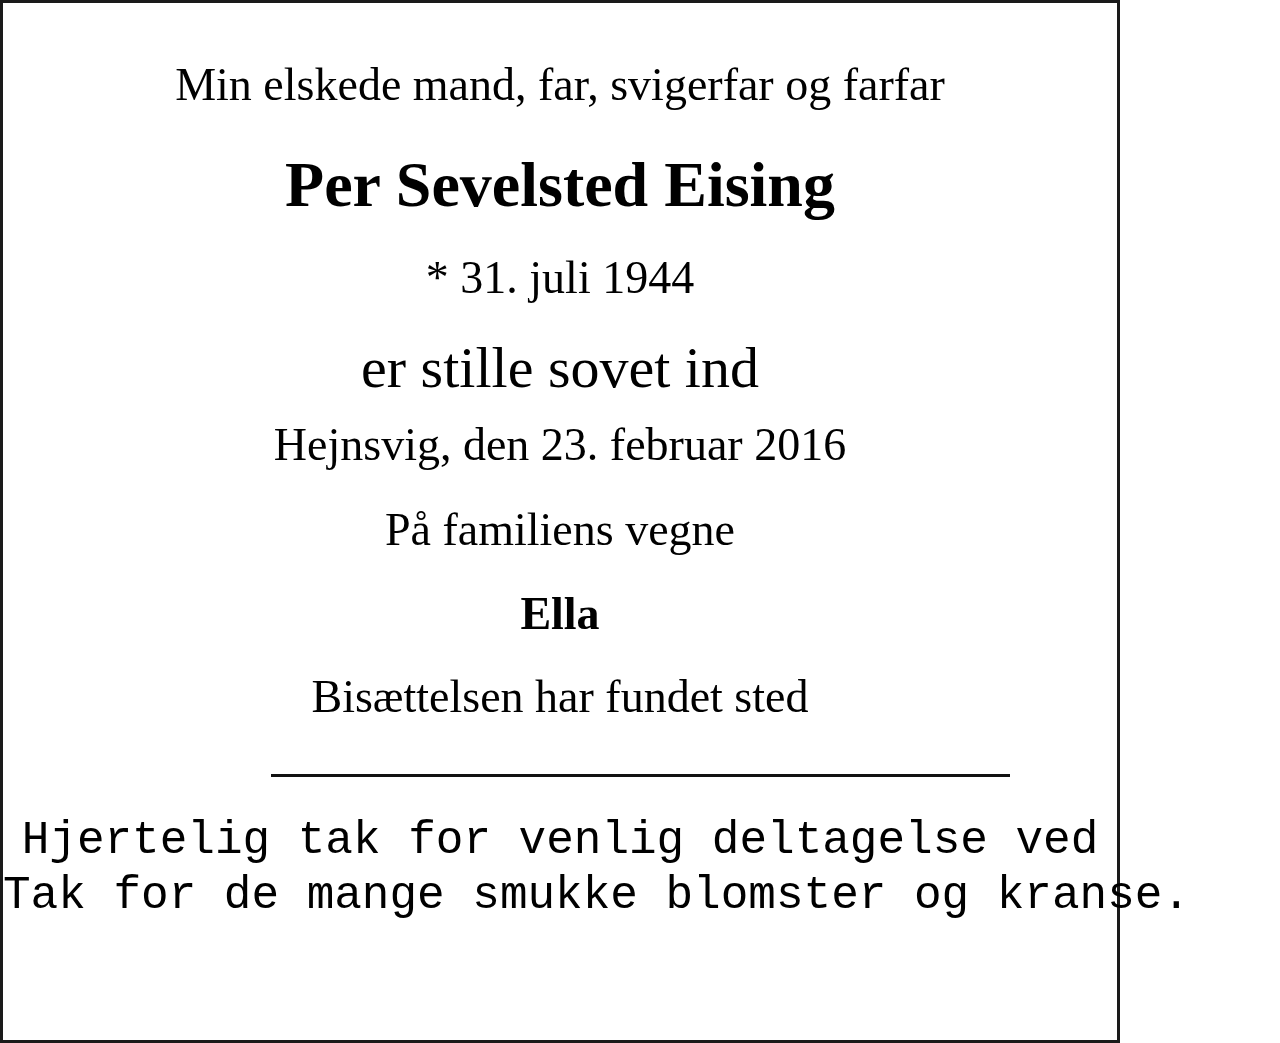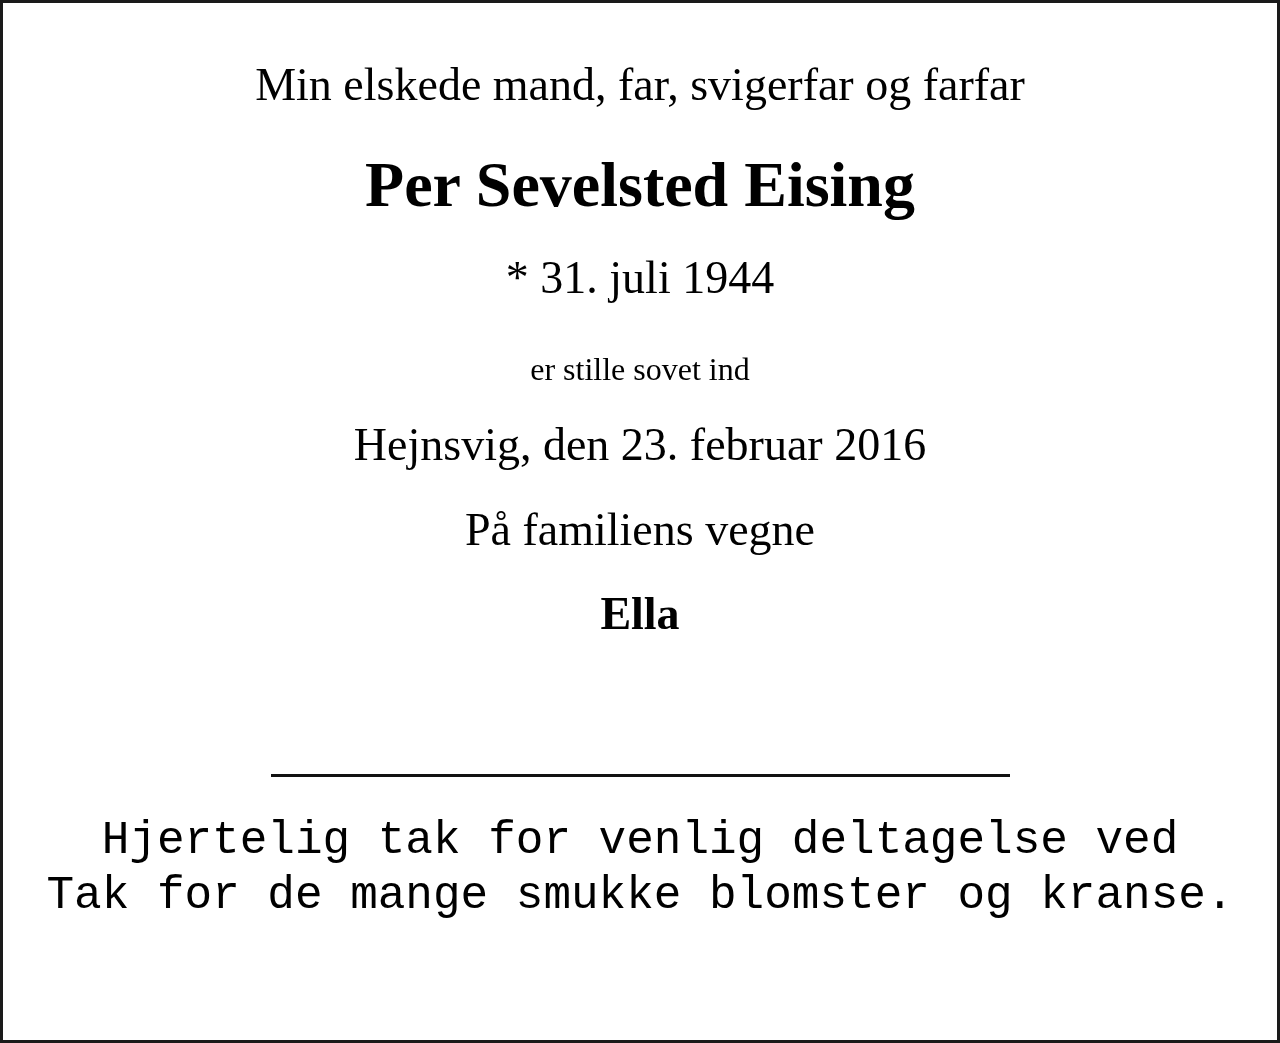--- a/index.html
+++ b/index.html
@@ -8,39 +8,39 @@
       background: #ffffff;
     }
     body {
       width: 1280px;
       height: 1043px;
       overflow: hidden;
     }
     .notice {
       position: relative;
       box-sizing: border-box;
-      width: 1280px;
+      width: 1120px;
       height: 1043px;
       border: 3px solid #1a1a1a;
       background: #ffffff;
       color: #000000;
       font-family: "Liberation Serif", "DejaVu Serif", serif;
       text-align: center;
     }
     .line {
       position: absolute;
       left: 0;
       right: 0;
       white-space: nowrap;
       line-height: 1;
     }
     .intro    { top: 59px;  font-size: 46px; }
     .name     { top: 150px; font-size: 64px; font-weight: bold; }
     .born     { top: 252px; font-size: 46px; }
-    .passed   { top: 336px; font-size: 32px; margin-top: 14px; }
+    .passed   { top: 336px; font-size: 58px; }
     .place    { top: 419px; font-size: 46px; }
     .behalf   { top: 504px; font-size: 46px; }
     .signer   { top: 588px; font-size: 46px; font-weight: bold; }
     .funeral  { top: 671px; font-size: 46px; }
     .divider {
       position: absolute;
       left: 268px;
       width: 739px;
       top: 771px;
       height: 0;
@@ -61,20 +61,21 @@
 <body>
 
 <div class="notice">
   <div class="line intro">Min elskede mand, far, svigerfar og farfar</div>
   <div class="line name">Per Sevelsted Eising</div>
   <div class="line born">* 31. juli 1944</div>
   <div class="line passed">er stille sovet ind</div>
   <div class="line place">Hejnsvig, den 23. februar 2016</div>
   <div class="line behalf">På familiens vegne</div>
   <div class="line signer">Ella</div>
+  <div class="line funeral">Bisættelsen har fundet sted</div>
 
   <div class="divider"></div>
 
   <div class="thanks">
     <div>Hjertelig tak for venlig deltagelse ved</div>
     <div>Tak for de mange smukke blomster og kranse.</div>
   </div>
 </div>
 
 </body></html>

